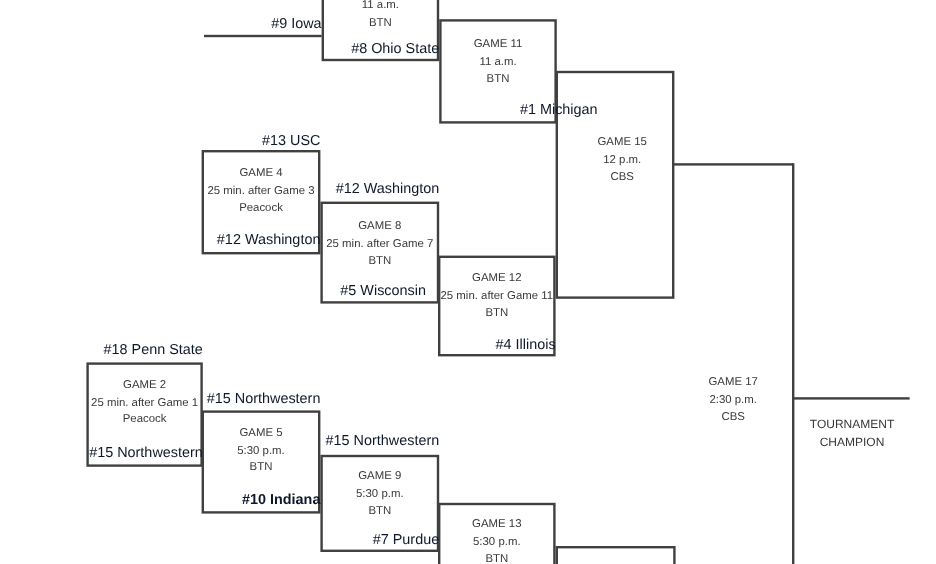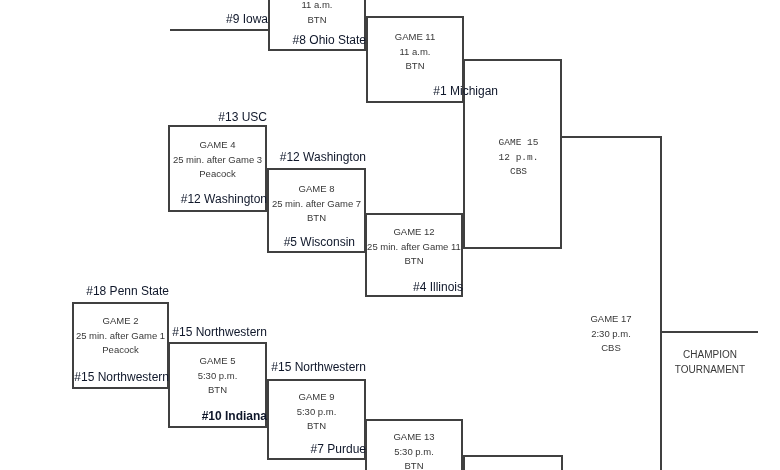--- a/index.html
+++ b/index.html
@@ -93,21 +93,21 @@
     <div>11 a.m.</div>
     <div>BTN</div>
   </div>
 
   <div class="infoblock" style="left:366px; top:30px; width:98px;text-align:center;">
     <div>GAME 11</div>
     <div>11 a.m.</div>
     <div>BTN</div>
   </div>
 
-  <div class="infoblock" style="left:463px; top:136px; width:111px;font-family:Liberation Mono, monospace;">
+  <div class="infoblock" style="left:463px; top:112px; width:111px;">
     <div>GAME 15</div>
     <div>12 p.m.</div>
     <div>CBS</div>
   </div>
 
   <div class="infoblock" style="left:168px; top:138px; width:99px;">
     <div>GAME 4</div>
     <div>25 min. after Game 3</div>
     <div>Peacock</div>
   </div>
@@ -148,17 +148,17 @@
     <div>BTN</div>
   </div>
 
   <div class="infoblock" style="left:562px; top:312px; width:98px;">
     <div>GAME 17</div>
     <div>2:30 p.m.</div>
     <div>CBS</div>
   </div>
 
   <div class="champblock" style="left:660px; top:347px; width:100px;">
+    <div>TOURNAMENT</div>
     <div>CHAMPION</div>
-    <div>TOURNAMENT</div>
   </div>
 
 </div>
 
 </body></html>

